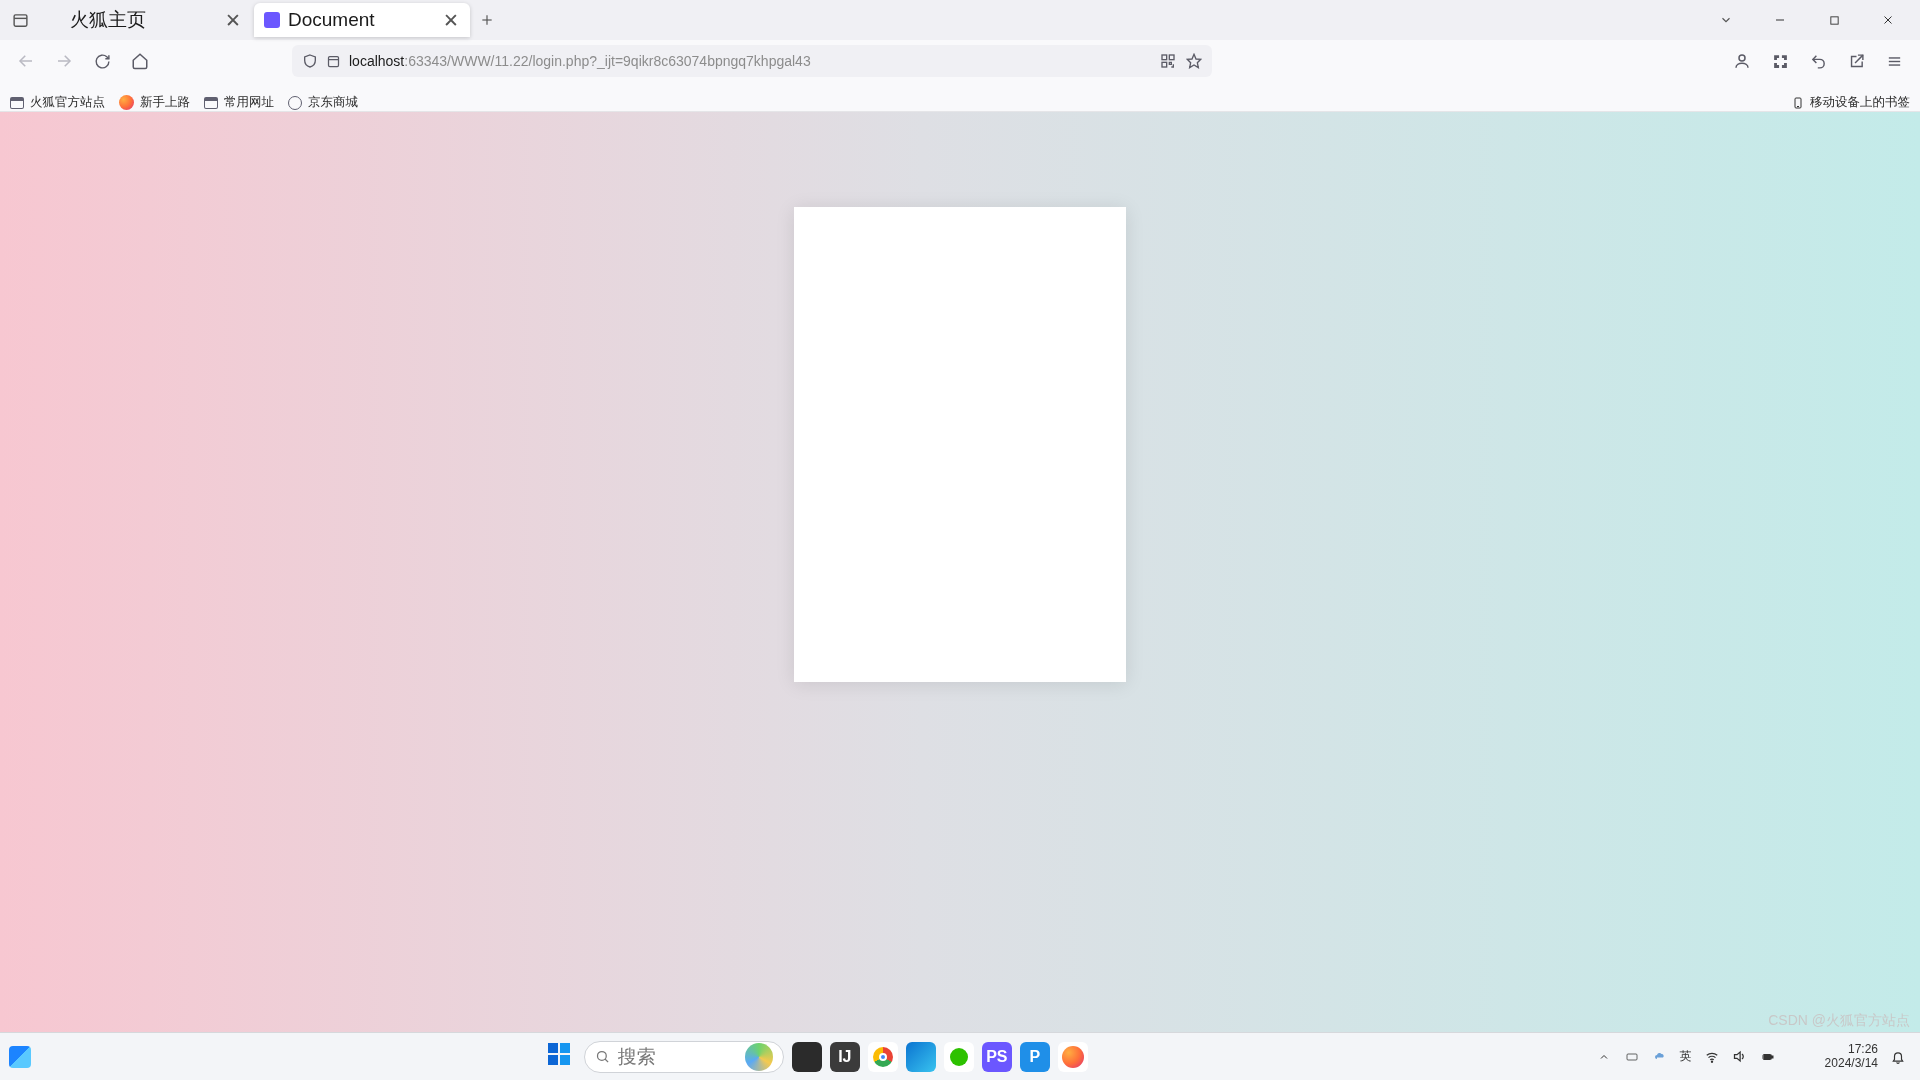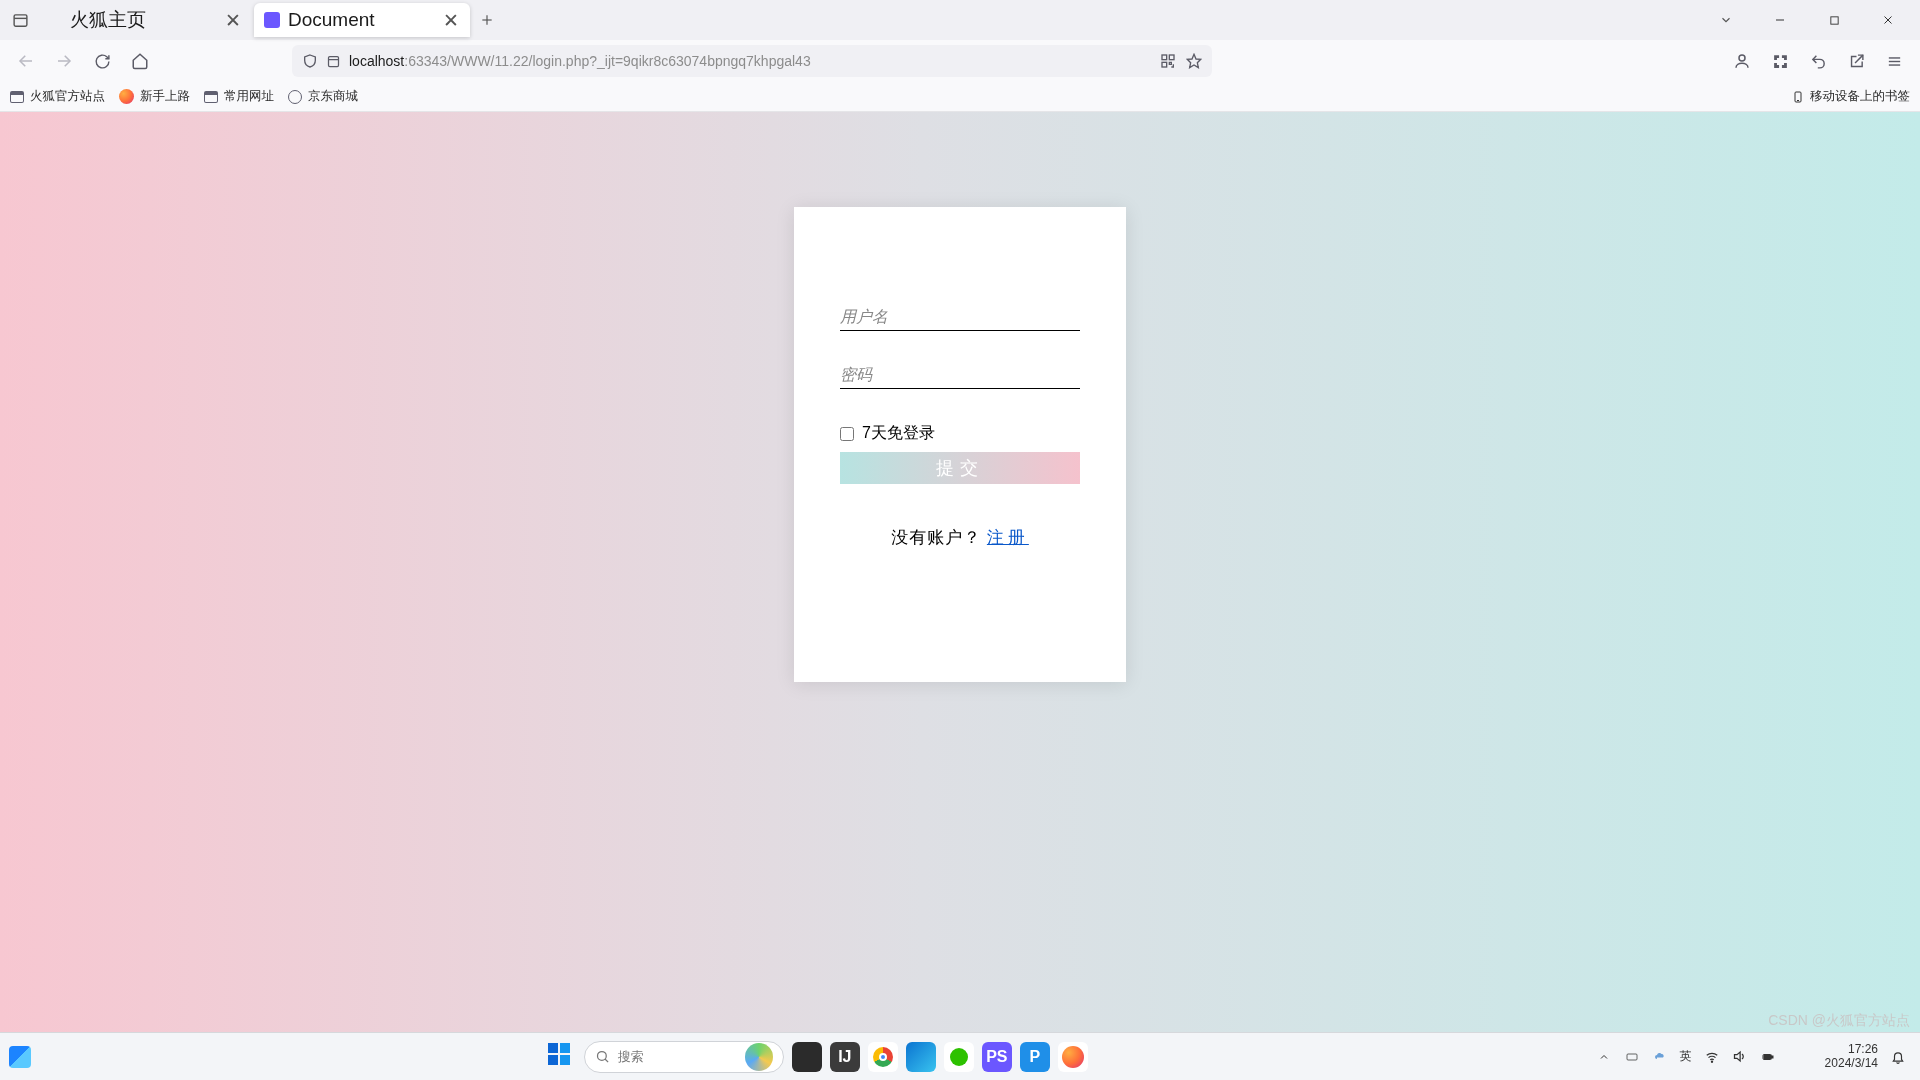--- a/index.html
+++ b/index.html
@@ -21,21 +21,21 @@
 
 .nav-bar { display:flex; align-items:center; height:42px; background:#f9f9fb; padding:0 10px; gap:6px; }
 .nav-btn { width:32px;height:32px;display:flex;align-items:center;justify-content:center;color:#5b5b66;border-radius:4px; }
 .nav-btn.disabled { color:#b9b9c2; }
 .addr-bar { flex:1 1 auto; height:32px; background:#f0f0f4; border-radius:6px; display:flex; align-items:center; padding:0 10px; gap:8px; color:#5b5b5b; font-size:14px; max-width:920px; margin-left:130px; }
 .addr-emph { color:#1b1b1b; }
 .addr-dim { color:#8c8c8c; }
 .addr-tools { margin-left:auto; display:flex; gap:10px; color:#5b5b66; }
 .nav-right { margin-left:auto; display:flex; gap:6px; align-items:center; }
 
-.bm-bar { display:flex; align-items:center; height:30px; background:#f9f9fb; padding:0 10px; gap:14px; font-size:12.5px; color:#2b2b2b; border-bottom:1px solid #e5e5e8; }
+.bm-bar { display:flex; align-items:flex-end; height:30px; background:#f9f9fb; padding:0 10px; gap:14px; font-size:12.5px; color:#2b2b2b; border-bottom:1px solid #e5e5e8; }
 .bm-item { display:flex; align-items:center; gap:6px; }
 .bm-right { margin-left:auto; display:flex; align-items:center; gap:6px; }
 .folder-ico { width:14px;height:12px;border:1.5px solid #606070;border-radius:2px;border-top:4px solid #606070; }
 .globe-ico { width:14px;height:14px;border:1.5px solid #606070;border-radius:50%;position:relative; }
 
 
 .viewport { width:100%; height: calc(1080px - 40px - 42px - 30px - 48px); background:linear-gradient(90deg,#f7c7d1 0%,#dedfe4 48%,#c3ebe9 100%); font-family: "SimSun","宋体",serif; font-style:italic; display:flex; justify-content:center; padding-top:95px; }
 .login-box { width:332px; height:475px; background:#fff; box-shadow:0 2px 18px rgba(0,0,0,.10); text-align:center; }
 .login-h1 { font-size:32px; font-weight:400; margin-top:92px; letter-spacing:2px; font-style:normal; }
 .form-area { margin-top:96px; padding:0 46px; text-align:left; }
@@ -50,21 +50,21 @@
 .footer-line a { color:#0a58ca; text-decoration:underline; letter-spacing:4px; }
 
 
 .taskbar { position:absolute; bottom:0; left:0; right:0; height:48px; background:#f3f5f8; display:flex; align-items:center; border-top:1px solid #d6d8dc; }
 .tb-left { width:40px; display:flex; align-items:center; justify-content:center; }
 .widgets-ico { width:22px;height:22px;background:linear-gradient(135deg,#1c84ff 0 50%,#59c9ff 50% 100%);border-radius:4px; }
 .tb-center { flex:1 1 auto; display:flex; align-items:center; justify-content:center; gap:8px; }
 .start-btn { width:28px;height:28px; }
 .win-logo { width:22px;height:22px;display:grid;grid-template:1fr 1fr/1fr 1fr;gap:2px; }
 .win-logo span:nth-child(1){background:#0c66d5;} .win-logo span:nth-child(2){background:#1696f0;} .win-logo span:nth-child(3){background:#0c66d5;} .win-logo span:nth-child(4){background:#1696f0;}
-.search-box { width:200px;height:32px;background:#fff;border:1px solid #d0d3d8;border-radius:16px;display:flex;align-items:center;padding:0 10px;gap:8px;color:#777;font-size:13px; }
+.search-box { width:200px;height:32px;background:#fff;border:1px solid #d0d3d8;border-radius:16px;display:flex;align-items:center;padding:0 10px;gap:8px;color:#777;font-size:19px; }
 .app-ico { width:30px;height:30px;border-radius:6px;display:flex;align-items:center;justify-content:center;font-weight:bold;color:#fff; }
 .tb-right { margin-left:auto; display:flex; align-items:center; gap:12px; padding-right:14px; font-size:12px; color:#333; }
 .tray-ico { width:16px;height:16px;display:flex;align-items:center;justify-content:center; }
 .clock { text-align:right; line-height:1.15; font-size:12px;margin-left:37px; }
 .watermark { position:absolute; right:10px; bottom:50px; color:#c8c8c8; font-size:14px; font-family:Arial,sans-serif; }
 
 svg { display:block; }
 </style>
 </head>
 <body>
@@ -237,33 +237,20 @@
             <line x1="10" y1="19" x2="14" y2="19"></line>
           </svg>
         </span>
       <span>移动设备上的书签</span>
     </div>
   </div>
 </div>
 
 <div class="viewport">
   <div class="login-box">
-    <div class="form-area">
-      <span class="field-wrap"><input class="field" placeholder="用户名" style=""></span>
-      <span class="field-wrap"><input class="field" type="password" placeholder="密码" style=""></span>
-      <div class="remember-row">
-        <input type="checkbox" style="">
-        <span>7天免登录</span>
-      </div>
-      <button class="submit-btn">提交</button>
-      <div class="footer-line" style="text-align:center;">
-        <span>没有账户？</span>
-        <a href="#">注册</a>
-      </div>
-    </div>
   </div>
 </div>
 
 <div class="watermark">CSDN @火狐官方站点</div>
 
 <div class="taskbar">
   <div class="tb-left">
       <span class="widgets-ico"></span>
     </div>
   <div class="tb-center">

